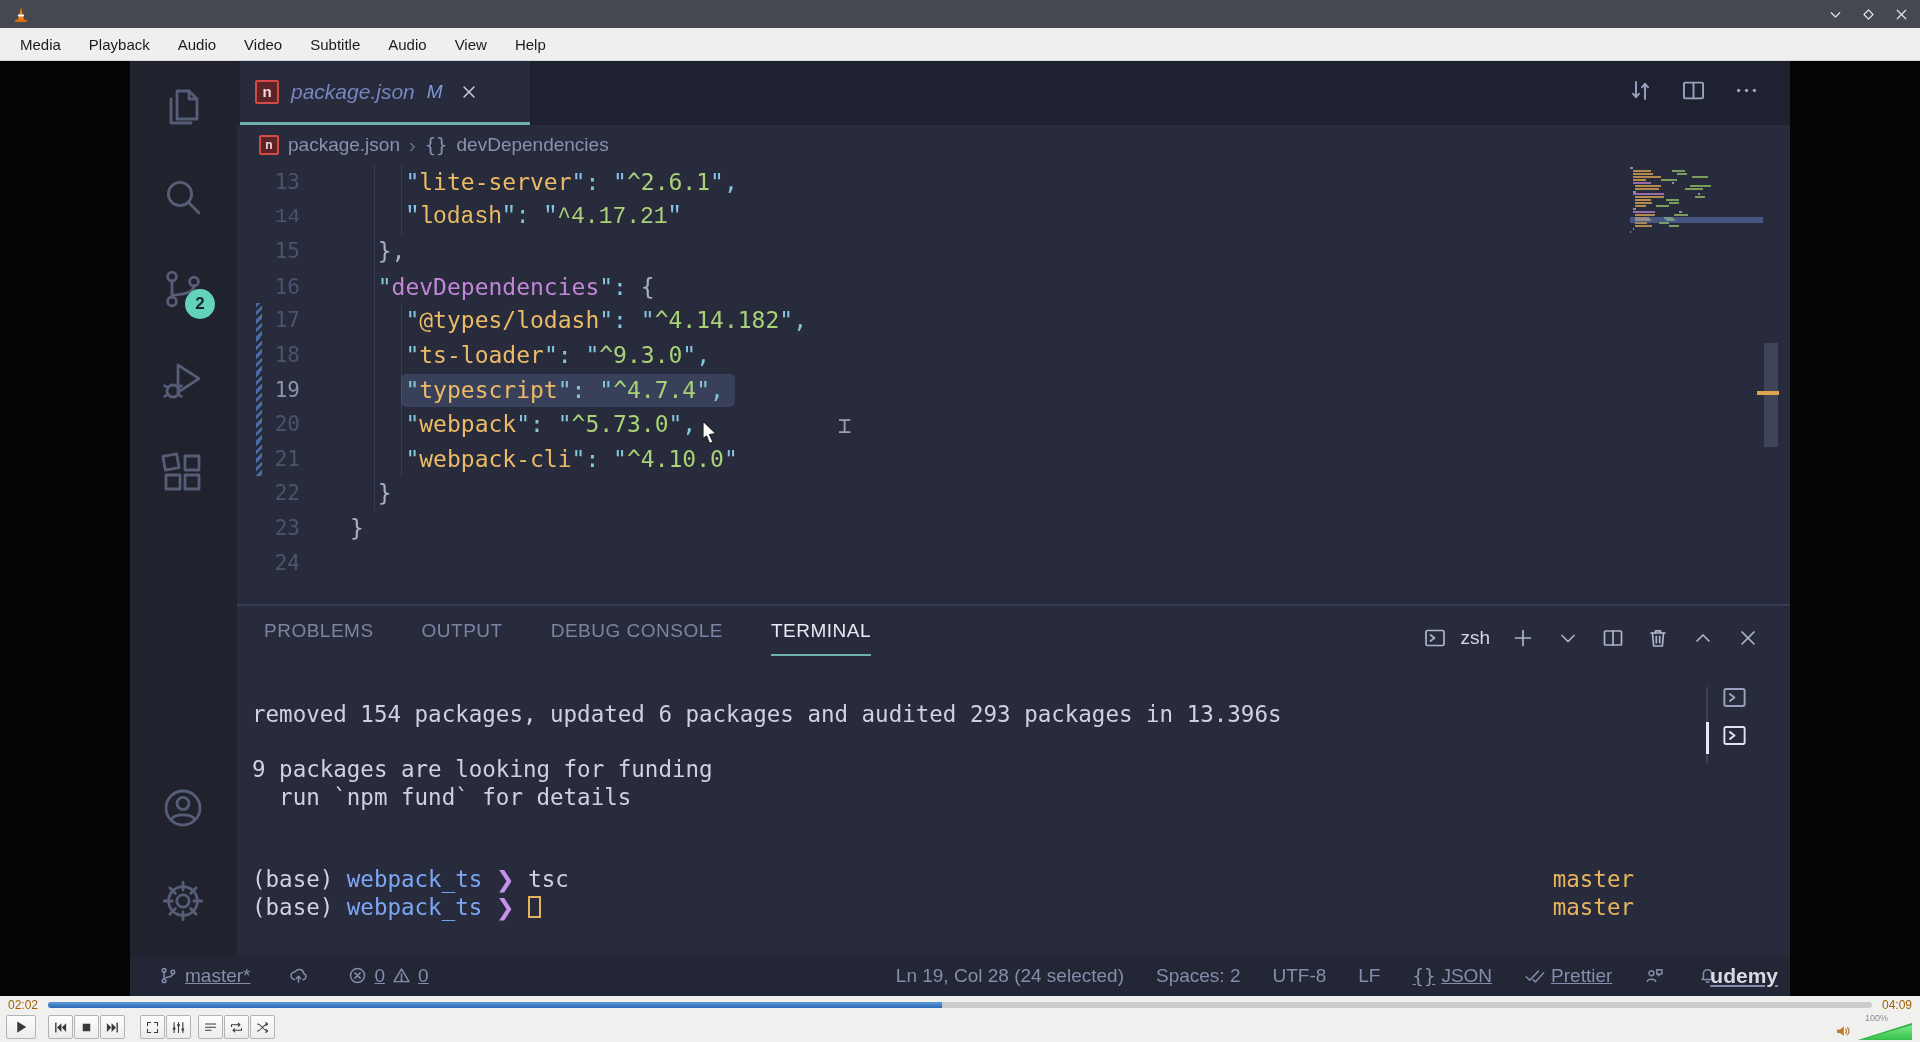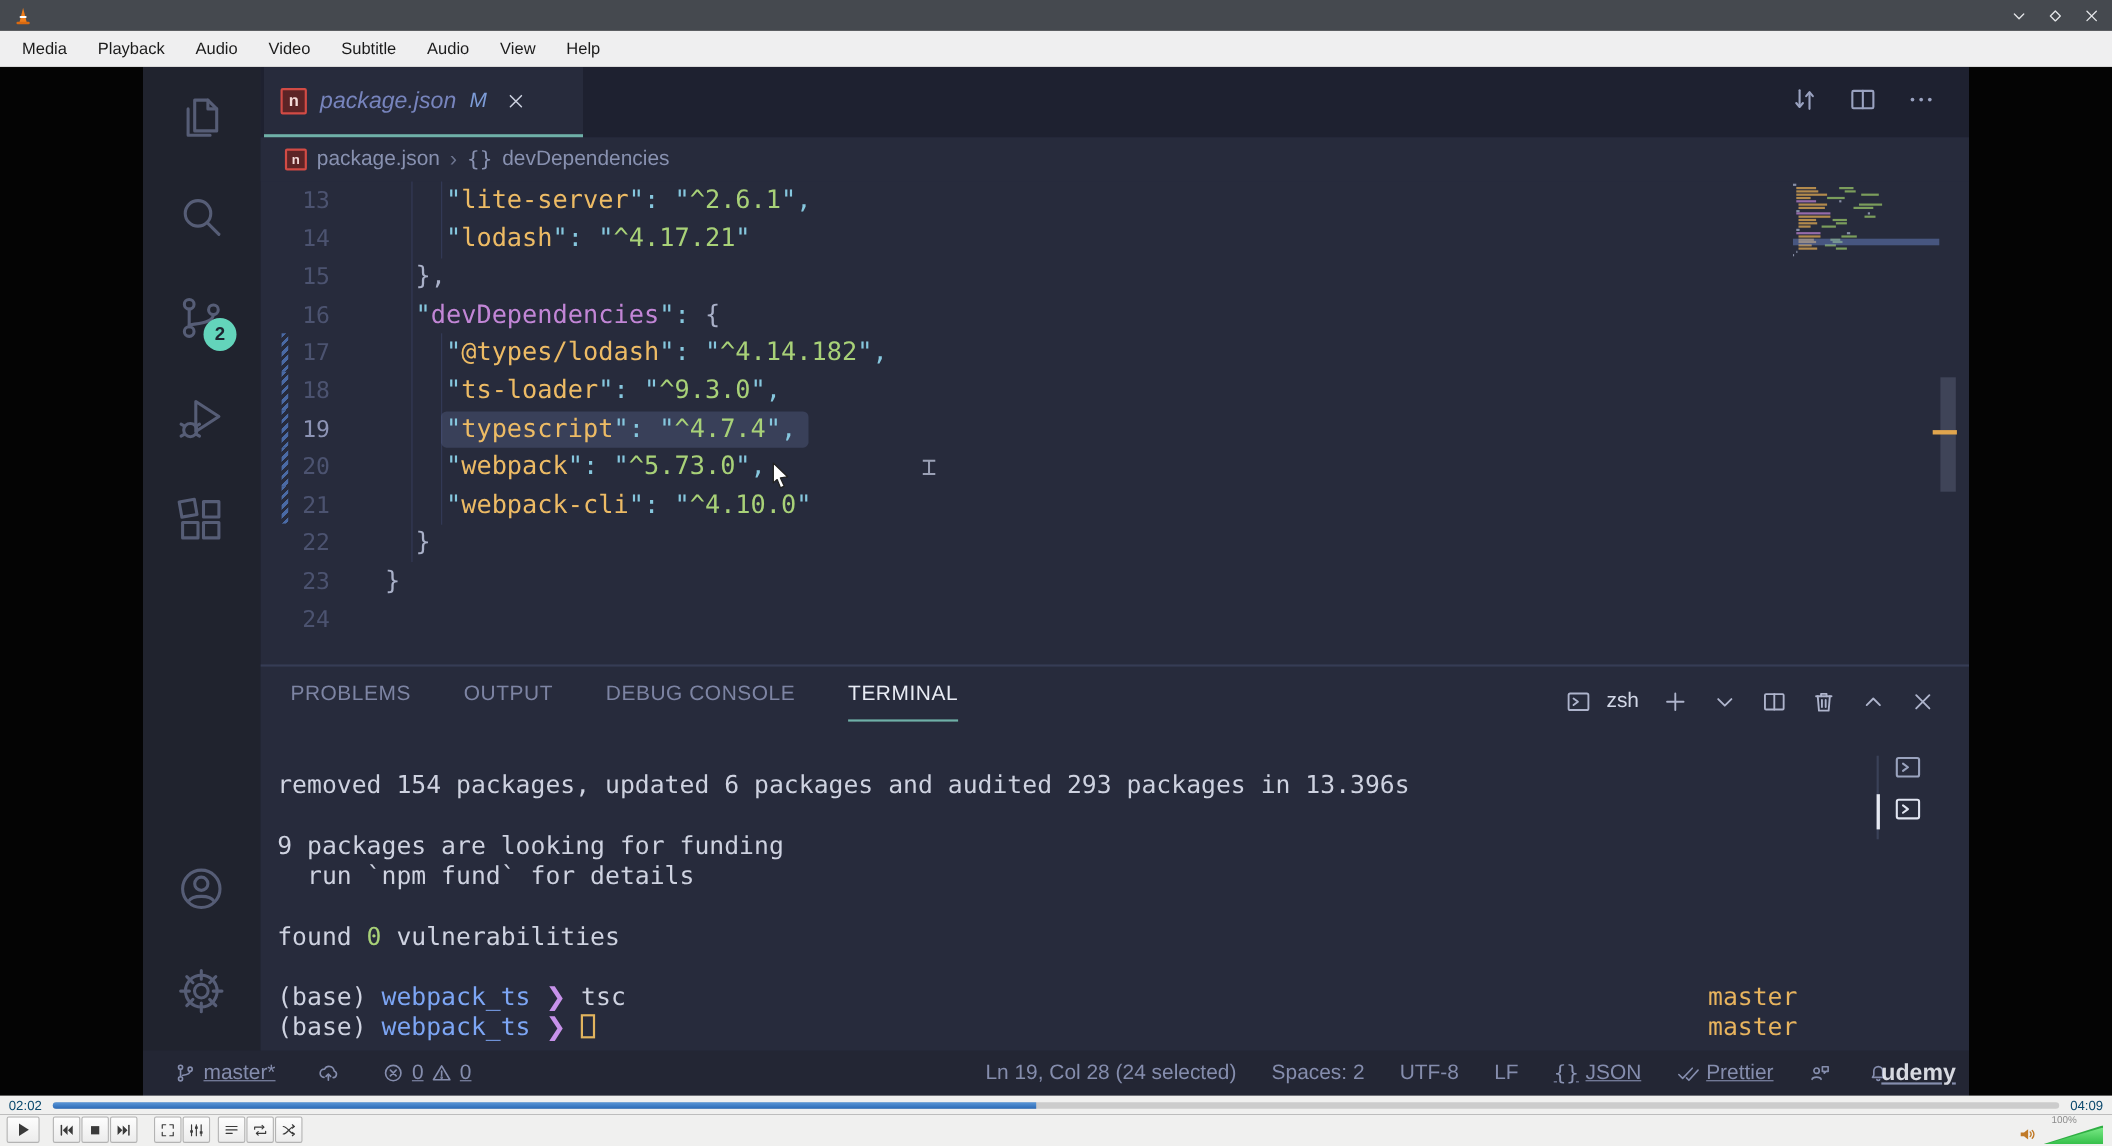--- a/index.html
+++ b/index.html
@@ -124,21 +124,21 @@
   #udemy-mark { color:rgba(240,242,248,0.88); font-size:21px; font-weight:bold; margin-left:-14px; }
 
   
   #mouse-cursor { position:absolute; left:570px; top:359px; width:20px; height:26px; }
   #ibeam { position:absolute; left:708px; top:352px; color:#9aa0b5; font-size:22px;
            font-family:"DejaVu Sans Mono",monospace; }
 
   
   #seekrow { position:absolute; left:0; top:996px; width:1920px; height:17px; background:#f0f0ef;
              display:flex; align-items:center; }
-  .seek-time { font-size:12px; color:#0c4a6e; width:46px; text-align:center; }
+  .seek-time { font-size:12px; color:#a16207; width:46px; text-align:center; }
   #seek-groove { position:relative; flex:1; height:6px; background:#cccccc; border-radius:3px; margin:0 2px; }
   #seek-fill { position:absolute; left:0; top:0; height:6px; border-radius:3px 0 0 3px;
                background:linear-gradient(#5b97d8,#2a69b5); }
   #controlsrow { position:absolute; left:0; top:1013px; width:1920px; height:29px; background:#f0f0ef; }
   .vlc-btn { position:absolute; top:2px; height:24px; border:1px solid #b3b3b3; border-radius:2px;
              background:linear-gradient(#fdfdfd,#ececec); color:#3a3a3a;
              display:flex; align-items:center; justify-content:center; }
   .vlc-btn svg { width:15px; height:15px; }
   #vol-label { position:absolute; right:32px; top:0; font-size:9px; color:#8c8c8c; }
   #vol-wrap { position:absolute; right:8px; top:9px; display:flex; align-items:flex-end; gap:6px; }
@@ -268,21 +268,21 @@
 
   <div id="code">
     <div class="guide" style="left:137px; top:0; height:346px;"></div>
     <div class="guide" style="left:164px; top:0; height:70px;"></div>
     <div class="guide" style="left:164px; top:138px; height:174px;"></div>
     <div id="code-rows">
           <div class="code-row" style="top: 0px;">
             <div class="code-num">13</div>
             <div class="code-text" style="left: 168.4px;"><span class="tk-p">"</span><span class="tk-k">lite-server</span><span class="tk-p">": "</span><span class="tk-s">^2.6.1</span><span class="tk-p">",</span></div>
           </div>
-          <div class="code-row" style="top: 34.6px;">
+          <div class="code-row" style="top: 34.6px; font-family: Liberation Mono, monospace;">
             <div class="code-num">14</div>
             <div class="code-text" style="left: 168.4px;"><span class="tk-p">"</span><span class="tk-k">lodash</span><span class="tk-p">": "</span><span class="tk-s">^4.17.21</span><span class="tk-p">"</span></div>
           </div>
           <div class="code-row" style="top: 69.2px;">
             <div class="code-num">15</div>
             <div class="code-text" style="left: 140.7px;"><span class="tk-b">},</span></div>
           </div>
           <div class="code-row" style="top: 105px;">
             <div class="code-num">16</div>
             <div class="code-text" style="left: 140.7px;"><span class="tk-p">"</span><span class="tk-r">devDependencies</span><span class="tk-p">": </span><span class="tk-b">{</span></div>
@@ -460,21 +460,20 @@
           <div class="panel-tab">OUTPUT</div>
           <div class="panel-tab">DEBUG CONSOLE</div>
           <div class="panel-tab active">TERMINAL</div>
         </div>
     <div id="term-lines">
           <div class="term-row"><span class="tseg-fg">removed 154 packages, updated 6 packages and audited 293 packages in 13.396s</span></div>
           <div class="term-row"></div>
           <div class="term-row"><span class="tseg-fg">9 packages are looking for funding</span></div>
           <div class="term-row"><span class="tseg-fg">  run `npm fund` for details</span></div>
           <div class="term-row"></div>
-          <div class="term-row"><span class="tseg-fg">found </span><span class="tseg-g">0</span><span class="tseg-fg"> vulnerabilities</span></div>
           <div class="term-row"></div>
           <div class="term-row"><span class="tseg-fg">(base) </span><span class="tseg-bl">webpack_ts</span><span class="tseg-fg"> </span><span class="tseg-m">❯</span><span class="tseg-fg"> tsc</span><span class="term-right">master</span></div>
           <div class="term-row"><span class="tseg-fg">(base) </span><span class="tseg-bl">webpack_ts</span><span class="tseg-fg"> </span><span class="tseg-m">❯</span><span class="tseg-fg"> </span><span class="cursor-block"></span><span class="term-right">master</span></div>
         </div>
     <div id="term-divider"></div>
     <div id="term-divider-active"></div>
     <div class="inst-icon" style="top:78px; color:#9aa3be;"><svg viewBox="0 0 24 24">
             <rect x="3" y="4.5" width="18" height="15" rx="1.5"></rect>
             <path d="m8 9 4 3-4 3"></path>
           </svg></div>

